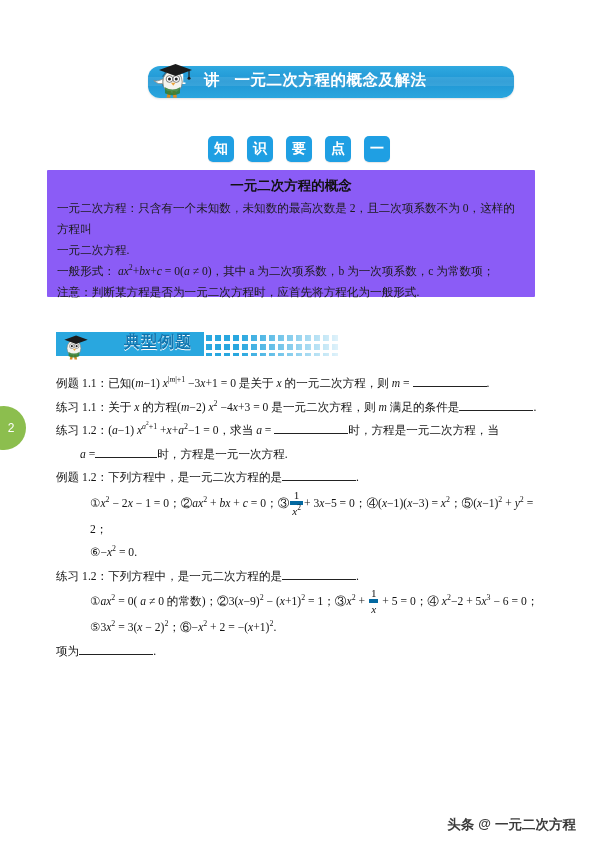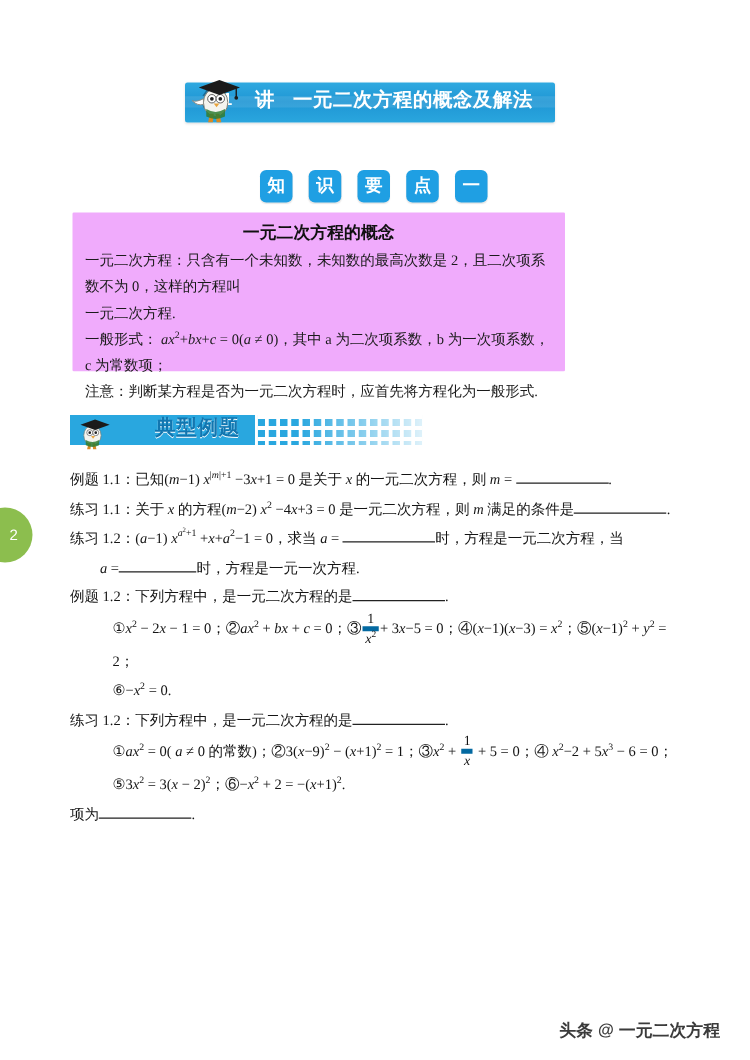--- a/index.html
+++ b/index.html
@@ -15,24 +15,24 @@
     overflow: hidden;
     font-family: "Liberation Serif", "DejaVu Serif", serif;
     color: #1a1a1a;
   }
 
   
   .title-banner {
     position: absolute;
     left: 148px;
     top: 66px;
-    width: 296px;
+    width: 366px;
     height: 32px;
     background: linear-gradient(180deg, #2fa9e0 0%, #1f96d4 48%, #2aa6de 100%);
-    border-radius: 2px;
+    border-radius: 12px;
     box-shadow: 0 1px 2px rgba(0,0,0,.12);
   }
   .title-banner .band {
     position: absolute;
     left: 0; right: 0; top: 50%;
     height: 9px;
     margin-top: -5px;
     background: rgba(255,255,255,0.10);
   }
   .title-text {
@@ -93,25 +93,25 @@
     font-weight: bold;
     display: flex;
     align-items: center;
     justify-content: center;
     box-shadow: 0 1px 1px rgba(0,0,0,.10);
   }
 
   
   .concept-box {
     position: absolute;
-    left: 58px;
+    left: 47px;
     top: 170px;
-    width: 394px;
+    width: 488px;
     height: 127px;
-    background: #f0abfc;
+    background: #8b5cf6;
     border-radius: 1px;
   }
   .concept-title {
     position: absolute;
     left: 0; right: 0;
     top: 7px;
     text-align: center;
     font-size: 13.5px;
     font-weight: bold;
     color: #111;

